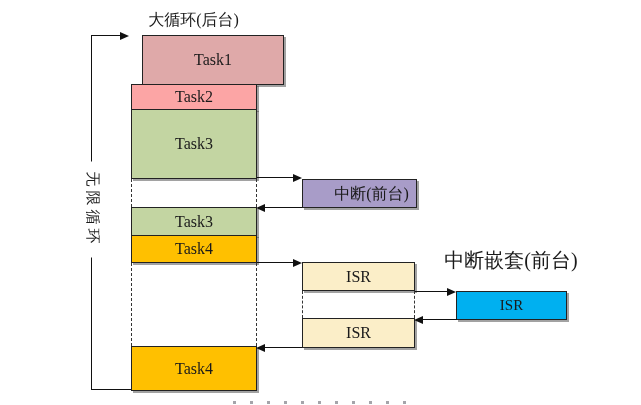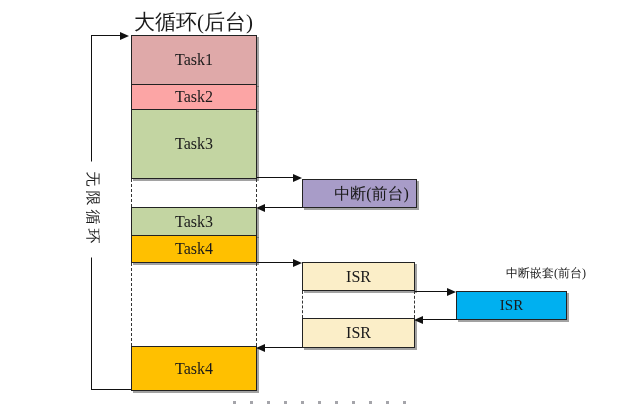--- a/index.html
+++ b/index.html
@@ -8,21 +8,21 @@
     font-family:"Liberation Serif","DejaVu Serif",serif;
     color:#1a1a1a; overflow:hidden;
   }
   .box {
     position:absolute; box-sizing:border-box;
     border:1px solid #222;
     box-shadow:2px 2px 0 rgba(70,70,70,0.5);
     display:flex; align-items:center; justify-content:center;
     font-size:16px; line-height:1;
   }
-  .lbl { position:absolute; font-size:21px; text-align:center; line-height:1.2; white-space:nowrap; }
+  .lbl { position:absolute; font-size:16px; text-align:center; line-height:1.2; white-space:nowrap; }
   .hline { position:absolute; height:0; border-top:1px solid #111; }
   .vline { position:absolute; width:0; border-left:1px solid #111; }
   .vdash { position:absolute; width:0; border-left:1px dashed #333; }
   .ah { position:absolute; width:0; height:0; border-top:4px solid transparent; border-bottom:4px solid transparent; }
   .ah.r { border-left:9px solid #111; }
   .ah.l { border-right:9px solid #111; }
   .loop-label {
     position:absolute; left:44px; top:200px; width:96px; height:19px;
     transform:rotate(90deg); background:#fff; text-align:center;
     font-size:15px; letter-spacing:4px; line-height:19px; white-space:nowrap;
@@ -39,21 +39,21 @@
 
   <div class="lbl" style="left:121px; top:10px; width:145px;">大循环(后台)</div>
 
   <div class="vline" style="left:91px; top:35px; height:355px;"></div>
   <div class="hline" style="left:91px; top:35px; width:31px;"></div>
   <div class="ah r" style="left:120px; top:31.5px;"></div>
   <div class="hline" style="left:91px; top:389px; width:43px;"></div>
 
   <div class="loop-label">无限循环</div>
 
-  <div class="box" style="left: 131px; top: 35px; width: 126px; height: 50px; background: rgb(223, 169, 169);">Task1</div>
+  <div class="box" style="left: 142px; top: 35px; width: 142px; height: 50px; background: rgb(223, 169, 169);">Task1</div>
   <div class="box" style="left: 131px; top: 84px; width: 126px; height: 26px; background: #fca5a5;">Task2</div>
   <div class="box" style="left: 131px; top: 109px; width: 126px; height: 70px; background: rgb(195, 213, 162);">Task3</div>
 
   <div class="vdash" style="left:131px; top:179px; height:28px;"></div>
   <div class="vdash" style="left:256px; top:179px; height:28px;"></div>
 
   <div class="box" style="left: 131px; top: 207px; width: 126px; height: 29px; background: rgb(195, 213, 162);">Task3</div>
   <div class="box" style="left: 131px; top: 235px; width: 126px; height: 28px; background: rgb(255, 192, 0);">Task4</div>
 
   <div class="vdash" style="left:131px; top:263px; height:83px;"></div>
@@ -70,21 +70,21 @@
   <div class="ah l" style="left:256px; top:203.5px;"></div>
 
   <div class="box" style="left: 302px; top: 262px; width: 113px; height: 29px; background: rgb(251, 238, 200);">ISR</div>
   <div class="vdash" style="left:302px; top:291px; height:27px;"></div>
   <div class="vdash" style="left:414px; top:291px; height:27px;"></div>
   <div class="box" style="left: 302px; top: 318px; width: 113px; height: 30px; background: rgb(251, 238, 200);">ISR</div>
 
   <div class="hline" style="left:257px; top:262px; width:37px;"></div>
   <div class="ah r" style="left:293px; top:258.5px;"></div>
 
-  <div class="lbl" style="left:436px; top:266px; width:150px; font-size:12px;text-align:right;">中断嵌套(前台)</div>
+  <div class="lbl" style="left:436px; top:248px; width:150px; font-size:20px;">中断嵌套(前台)</div>
   <div class="box" style="left: 456px; top: 291px; width: 111px; height: 29px; font-size: 15px; background: rgb(0, 176, 240);">ISR</div>
 
   <div class="hline" style="left:415px; top:291px; width:33px;"></div>
   <div class="ah r" style="left:447px; top:287.5px;"></div>
 
   <div class="hline" style="left:421px; top:319px; width:36px;"></div>
   <div class="ah l" style="left:414px; top:315.5px;"></div>
 
   <div class="hline" style="left:263px; top:347px; width:39px;"></div>
   <div class="ah l" style="left:256px; top:343.5px;"></div>

